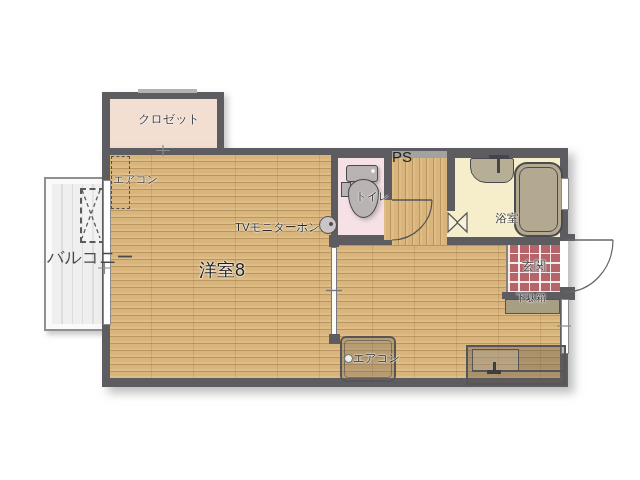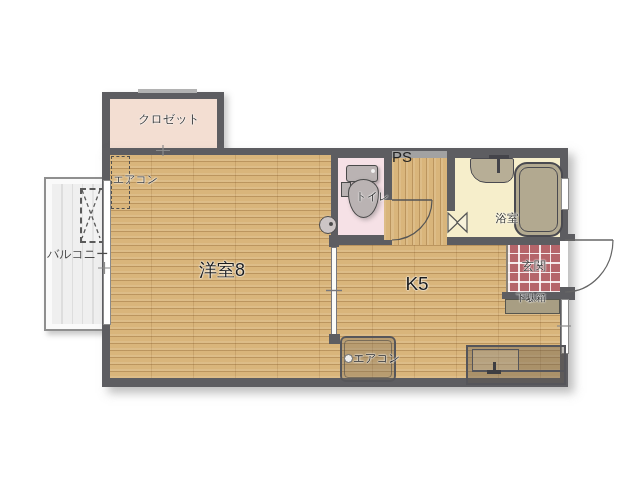--- a/index.html
+++ b/index.html
@@ -119,23 +119,23 @@
     <path d="M82 190 L100 238 M100 190 L82 238" stroke="#5a5a5a" stroke-width="1.3" stroke-dasharray="4 3" fill="none"></path>
 
     <path d="M156 150.5 H170 M163 145 V156" stroke="#8a8a8a" stroke-width="1.2" fill="none"></path>
     <path d="M98 268 H111 M104.5 262 V274" stroke="#8a8a8a" stroke-width="1.2" fill="none"></path>
     <path d="M326 290.5 H342" stroke="#77777c" stroke-width="1.4" fill="none"></path>
     <path d="M557 326 H571" stroke="#8a8a8a" stroke-width="1.2" fill="none"></path>
   </svg>
 
   <div class="lbl" style="left:110px;top:111px;width:118px;text-align:center;font-size:12px;color:#3a3a3a;">クロゼット</div>
   <div class="lbl" style="left:113px;top:172px;font-size:11px;color:#3a3a3a;">エアコン</div>
-  <div class="lbl" style="left:47px;top:246px;font-size:12px;color:#4a4a4a;text-shadow:none;">バルコニー</div>
+  <div class="lbl" style="left:47px;top:246px;font-size:17px;color:#4a4a4a;text-shadow:none;">バルコニー</div>
   <div class="lbl" style="left:172px;top:258px;width:100px;text-align:center;font-size:18px;color:#1c1c1c;">洋室8</div>
+  <div class="lbl" style="left:222px;top:220px;width:98px;text-align:right;font-size:11.5px;color:#2b2b2b;">TVモニターホン</div>
   <div class="lbl" style="left:338px;top:189px;width:69px;text-align:center;font-size:11px;color:#2f2f2f;">トイレ</div>
   <div class="lbl" style="left:392px;top:148px;width:76px;text-align:left;font-size:15px;color:#222;text-shadow:none;">PS</div>
   <div class="lbl" style="left:477px;top:186px;width:60px;text-align:center;font-size:11.5px;color:#33332e;margin-top:25px;">浴室</div>
-  <div class="lbl" style="left:387px;top:273px;width:60px;text-align:center;font-size:19px;color:#1c1c1c;">K5</div>
   <div class="lbl" style="left:508px;top:258px;width:52px;text-align:center;font-size:12px;color:#3a3a3a;">玄関</div>
   <div class="lbl" style="left:502px;top:291px;width:58px;text-align:center;font-size:10px;color:#2f2f2f;">下駄箱</div>
   <div class="lbl" style="left:353px;top:351px;font-size:11.5px;color:#1f1f1f;">エアコン</div>
 
 </div>
 
 </body></html>

